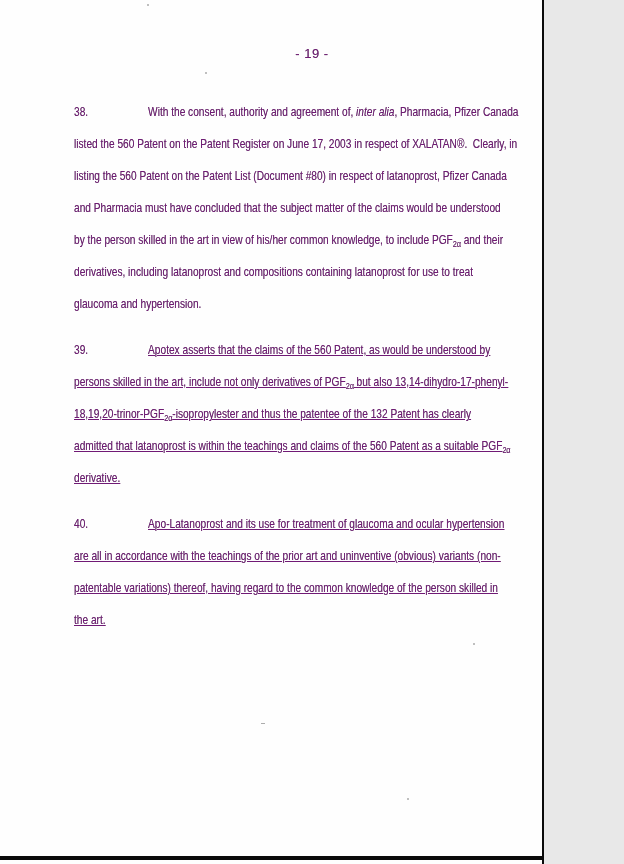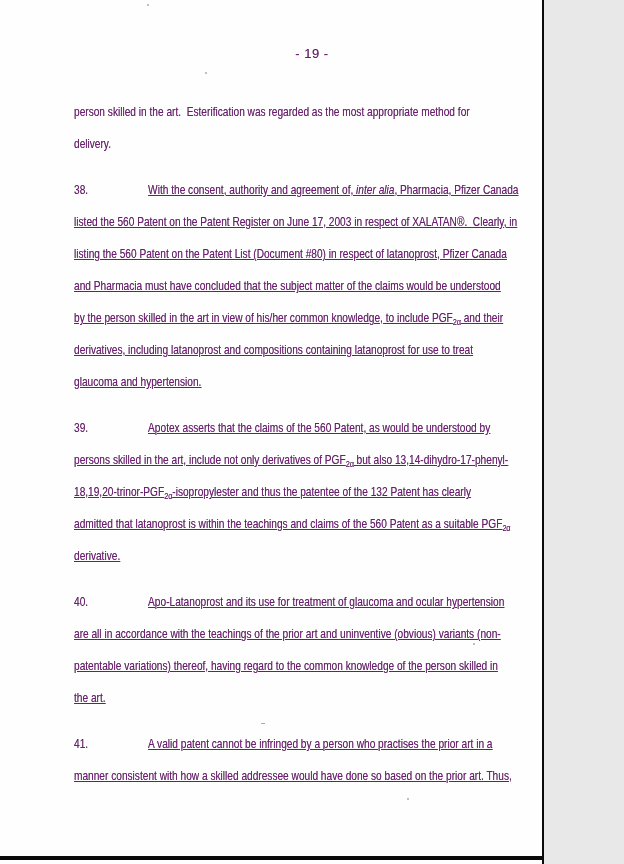--- a/index.html
+++ b/index.html
@@ -71,24 +71,20 @@
   }
 </style>
 </head>
 <body>
 
 <div class="page">
   <div class="page-number">- 19 -</div>
 
   <div class="doc">
       <div class="paragraph">
-        <div class="line">person skilled in the art.  Esterification was regarded as the most appropriate method for</div>
-        <div class="line">delivery.</div>
-      </div>
-      <div class="paragraph">
         <div class="line"><span class="para-num">38.</span>With the consent, authority and agreement of, <em>inter alia</em>, Pharmacia, Pfizer Canada</div>
         <div class="line">listed the 560 Patent on the Patent Register on June 17, 2003 in respect of XALATAN®.  Clearly, in</div>
         <div class="line">listing the 560 Patent on the Patent List (Document #80) in respect of latanoprost, Pfizer Canada</div>
         <div class="line">and Pharmacia must have concluded that the subject matter of the claims would be understood</div>
         <div class="line">by the person skilled in the art in view of his/her common knowledge, to include PGF<sub>2α</sub> and their</div>
         <div class="line">derivatives, including latanoprost and compositions containing latanoprost for use to treat</div>
         <div class="line">glaucoma and hypertension.</div>
       </div>
       <div class="paragraph">
         <div class="line"><span class="para-num">39.</span>Apotex asserts that the claims of the 560 Patent, as would be understood by</div>
@@ -96,24 +92,20 @@
         <div class="line">18,19,20-trinor-PGF<sub>2α</sub>-isopropylester and thus the patentee of the 132 Patent has clearly</div>
         <div class="line">admitted that latanoprost is within the teachings and claims of the 560 Patent as a suitable PGF<sub>2α</sub></div>
         <div class="line">derivative.</div>
       </div>
       <div class="paragraph">
         <div class="line"><span class="para-num">40.</span>Apo-Latanoprost and its use for treatment of glaucoma and ocular hypertension</div>
         <div class="line">are all in accordance with the teachings of the prior art and uninventive (obvious) variants (non-</div>
         <div class="line">patentable variations) thereof, having regard to the common knowledge of the person skilled in</div>
         <div class="line">the art.</div>
       </div>
-      <div class="paragraph">
-        <div class="line"><span class="para-num">41.</span>A valid patent cannot be infringed by a person who practises the prior art in a</div>
-        <div class="line">manner consistent with how a skilled addressee would have done so based on the prior art. Thus,</div>
-      </div>
     </div>
 
   <div class="scan-edge-right"></div>
   <div class="scan-edge-bottom"></div>
   <div class="speck" style="left:205px; top:72px; width:2px; height:2px;"></div>
   <div class="speck" style="left:147px; top:4px; width:2px; height:2px;"></div>
   <div class="speck" style="left:473px; top:643px; width:2px; height:2px;"></div>
   <div class="speck" style="left:407px; top:798px; width:2px; height:2px;"></div>
   <div class="speck" style="left:261px; top:723px; width:4px; height:1px; border-radius:0;"></div>
 </div>

